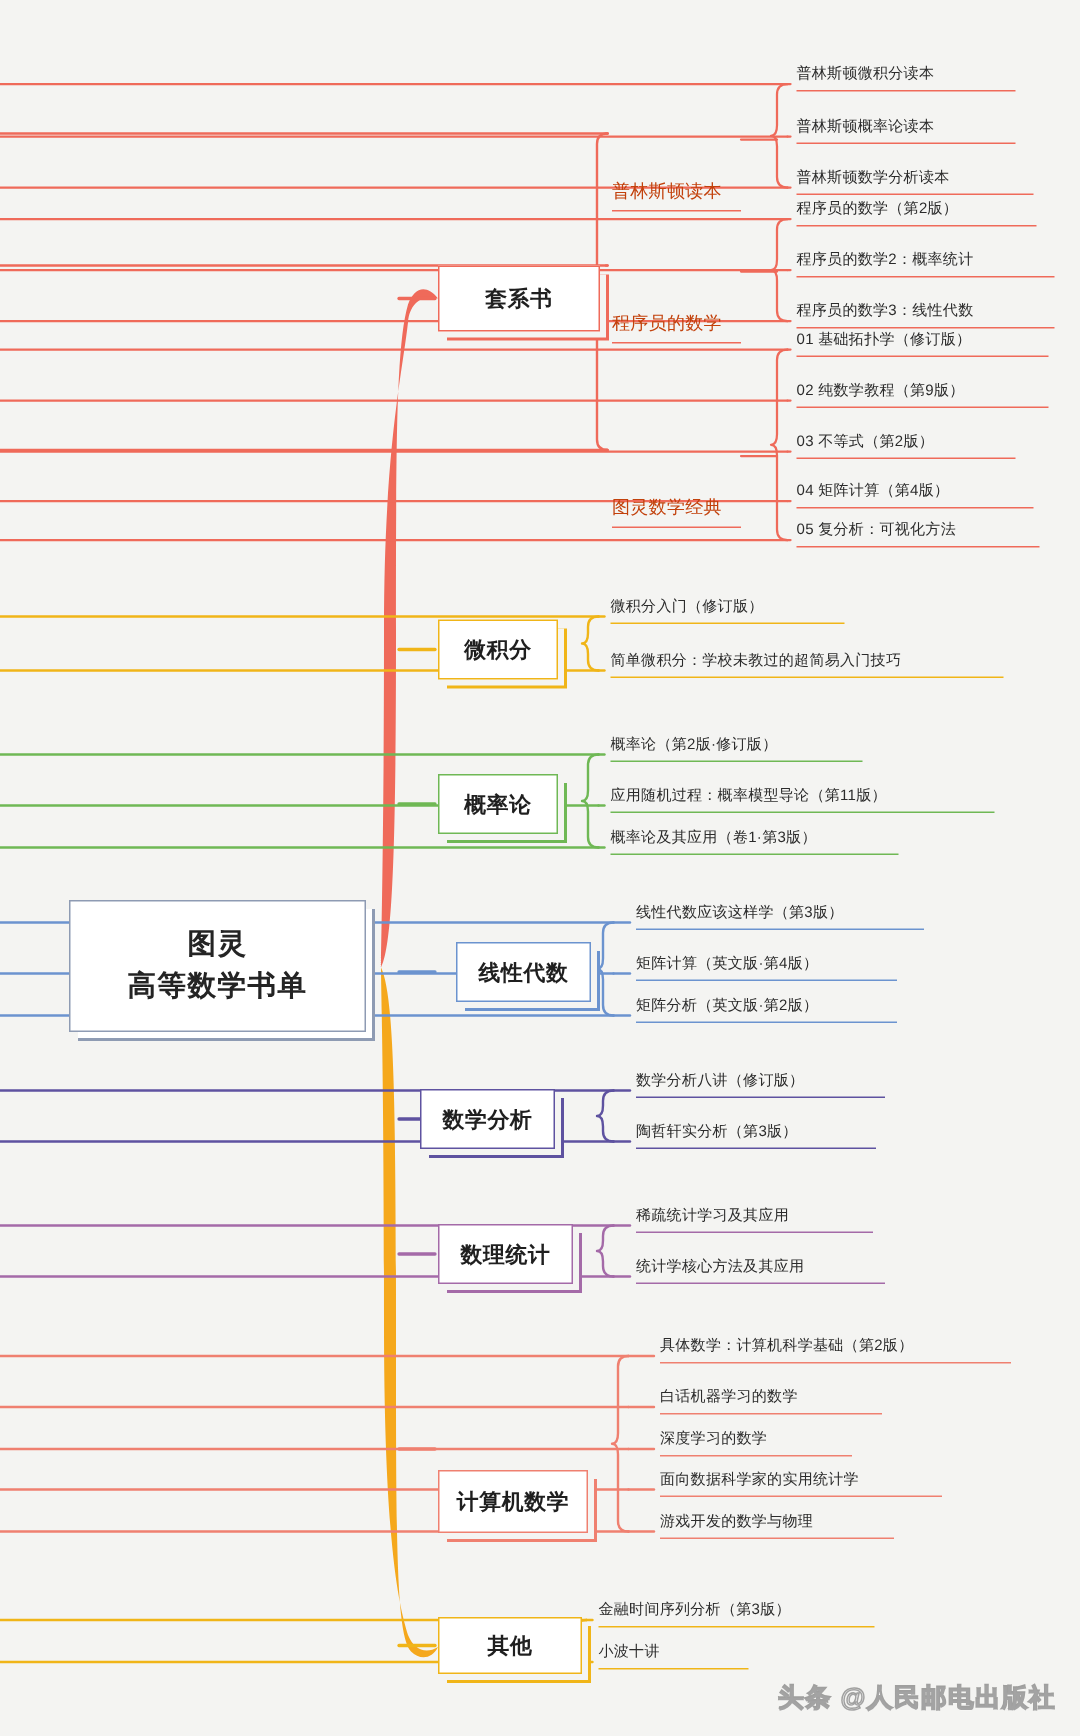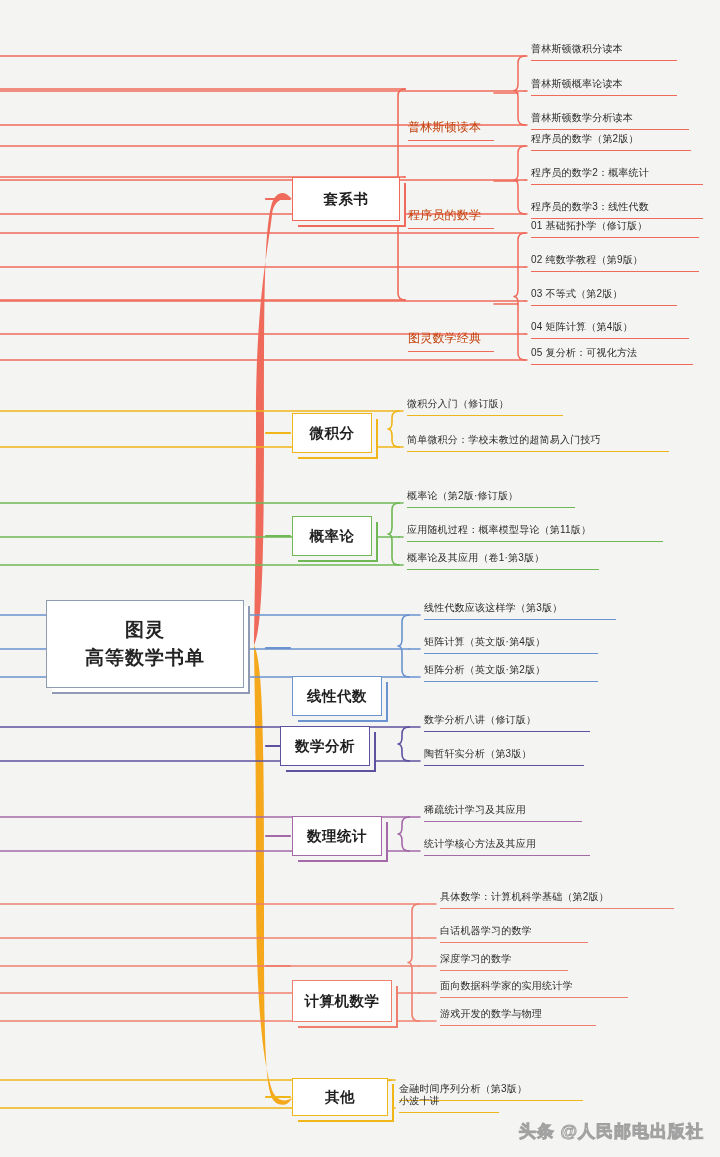--- a/index.html
+++ b/index.html
@@ -195,21 +195,21 @@
       <span class="cat-label">微积分</span>
     </div>
     <div class="leaf" style="left: 407px; top: 397px; width: 138px; border-bottom-color: rgb(240, 181, 24);">微积分入门（修订版）</div>
     <div class="leaf" style="left: 407px; top: 433px; width: 244px; border-bottom-color: rgb(240, 181, 24);">简单微积分：学校未教过的超简易入门技巧</div>
     <div class="cat" style="left: 292px; top: 516px; width: 80px; height: 40px; border-color: rgb(111, 184, 85); box-shadow: rgb(244, 244, 242) 5px 5px 0px -1px, rgb(111, 184, 85) 6px 6px 0px 0px;">
       <span class="cat-label">概率论</span>
     </div>
     <div class="leaf" style="left: 407px; top: 489px; width: 150px; border-bottom-color: rgb(111, 184, 85);">概率论（第2版·修订版）</div>
     <div class="leaf" style="left: 407px; top: 523px; width: 238px; border-bottom-color: rgb(111, 184, 85);">应用随机过程：概率模型导论（第11版）</div>
     <div class="leaf" style="left: 407px; top: 551px; width: 174px; border-bottom-color: rgb(111, 184, 85);">概率论及其应用（卷1·第3版）</div>
-    <div class="cat" style="left: 292px; top: 628px; width: 90px; height: 40px; border-color: rgb(107, 147, 207); box-shadow: rgb(244, 244, 242) 5px 5px 0px -1px, rgb(107, 147, 207) 6px 6px 0px 0px; margin-top: 48px;">
+    <div class="cat" style="left: 304px; top: 628px; width: 90px; height: 40px; border-color: rgb(107, 147, 207); box-shadow: rgb(244, 244, 242) 5px 5px 0px -1px, rgb(107, 147, 207) 6px 6px 0px 0px;">
       <span class="cat-label">线性代数</span>
     </div>
     <div class="leaf" style="left: 424px; top: 601px; width: 174px; border-bottom-color: rgb(107, 147, 207);">线性代数应该这样学（第3版）</div>
     <div class="leaf" style="left: 424px; top: 635px; width: 156px; border-bottom-color: rgb(107, 147, 207);">矩阵计算（英文版·第4版）</div>
     <div class="leaf" style="left: 424px; top: 663px; width: 156px; border-bottom-color: rgb(107, 147, 207);">矩阵分析（英文版·第2版）</div>
     <div class="cat" style="left: 280px; top: 726px; width: 90px; height: 40px; border-color: rgb(94, 82, 160); box-shadow: rgb(244, 244, 242) 5px 5px 0px -1px, rgb(94, 82, 160) 6px 6px 0px 0px;">
       <span class="cat-label">数学分析</span>
     </div>
     <div class="leaf" style="left: 424px; top: 713px; width: 148px; border-bottom-color: rgb(94, 82, 160);">数学分析八讲（修订版）</div>
     <div class="leaf" style="left: 424px; top: 747px; width: 142px; border-bottom-color: rgb(94, 82, 160);">陶哲轩实分析（第3版）</div>
@@ -222,17 +222,17 @@
       <span class="cat-label">计算机数学</span>
     </div>
     <div class="leaf" style="left: 440px; top: 890px; width: 216px; border-bottom-color: rgb(239, 128, 112);">具体数学：计算机科学基础（第2版）</div>
     <div class="leaf" style="left: 440px; top: 924px; width: 130px; border-bottom-color: rgb(239, 128, 112);">白话机器学习的数学</div>
     <div class="leaf" style="left: 440px; top: 952px; width: 110px; border-bottom-color: rgb(239, 128, 112);">深度学习的数学</div>
     <div class="leaf" style="left: 440px; top: 979px; width: 170px; border-bottom-color: rgb(239, 128, 112);">面向数据科学家的实用统计学</div>
     <div class="leaf" style="left: 440px; top: 1007px; width: 138px; border-bottom-color: rgb(239, 128, 112);">游戏开发的数学与物理</div>
     <div class="cat" style="left: 292px; top: 1078px; width: 96px; height: 38px; border-color: rgb(240, 181, 24); box-shadow: rgb(244, 244, 242) 5px 5px 0px -1px, rgb(240, 181, 24) 6px 6px 0px 0px;">
       <span class="cat-label">其他</span>
     </div>
-    <div class="leaf" style="left: 399px; top: 1066px; width: 166px; border-bottom-color: rgb(240, 181, 24); margin-top: 16px;">金融时间序列分析（第3版）</div>
+    <div class="leaf" style="left: 399px; top: 1066px; width: 166px; border-bottom-color: rgb(240, 181, 24);">金融时间序列分析（第3版）</div>
     <div class="leaf" style="left: 399px; top: 1094px; width: 82px; border-bottom-color: rgb(240, 181, 24);">小波十讲</div>
   </div>
 
 <div class="watermark">头条 @人民邮电出版社</div>
 
 </body></html>

